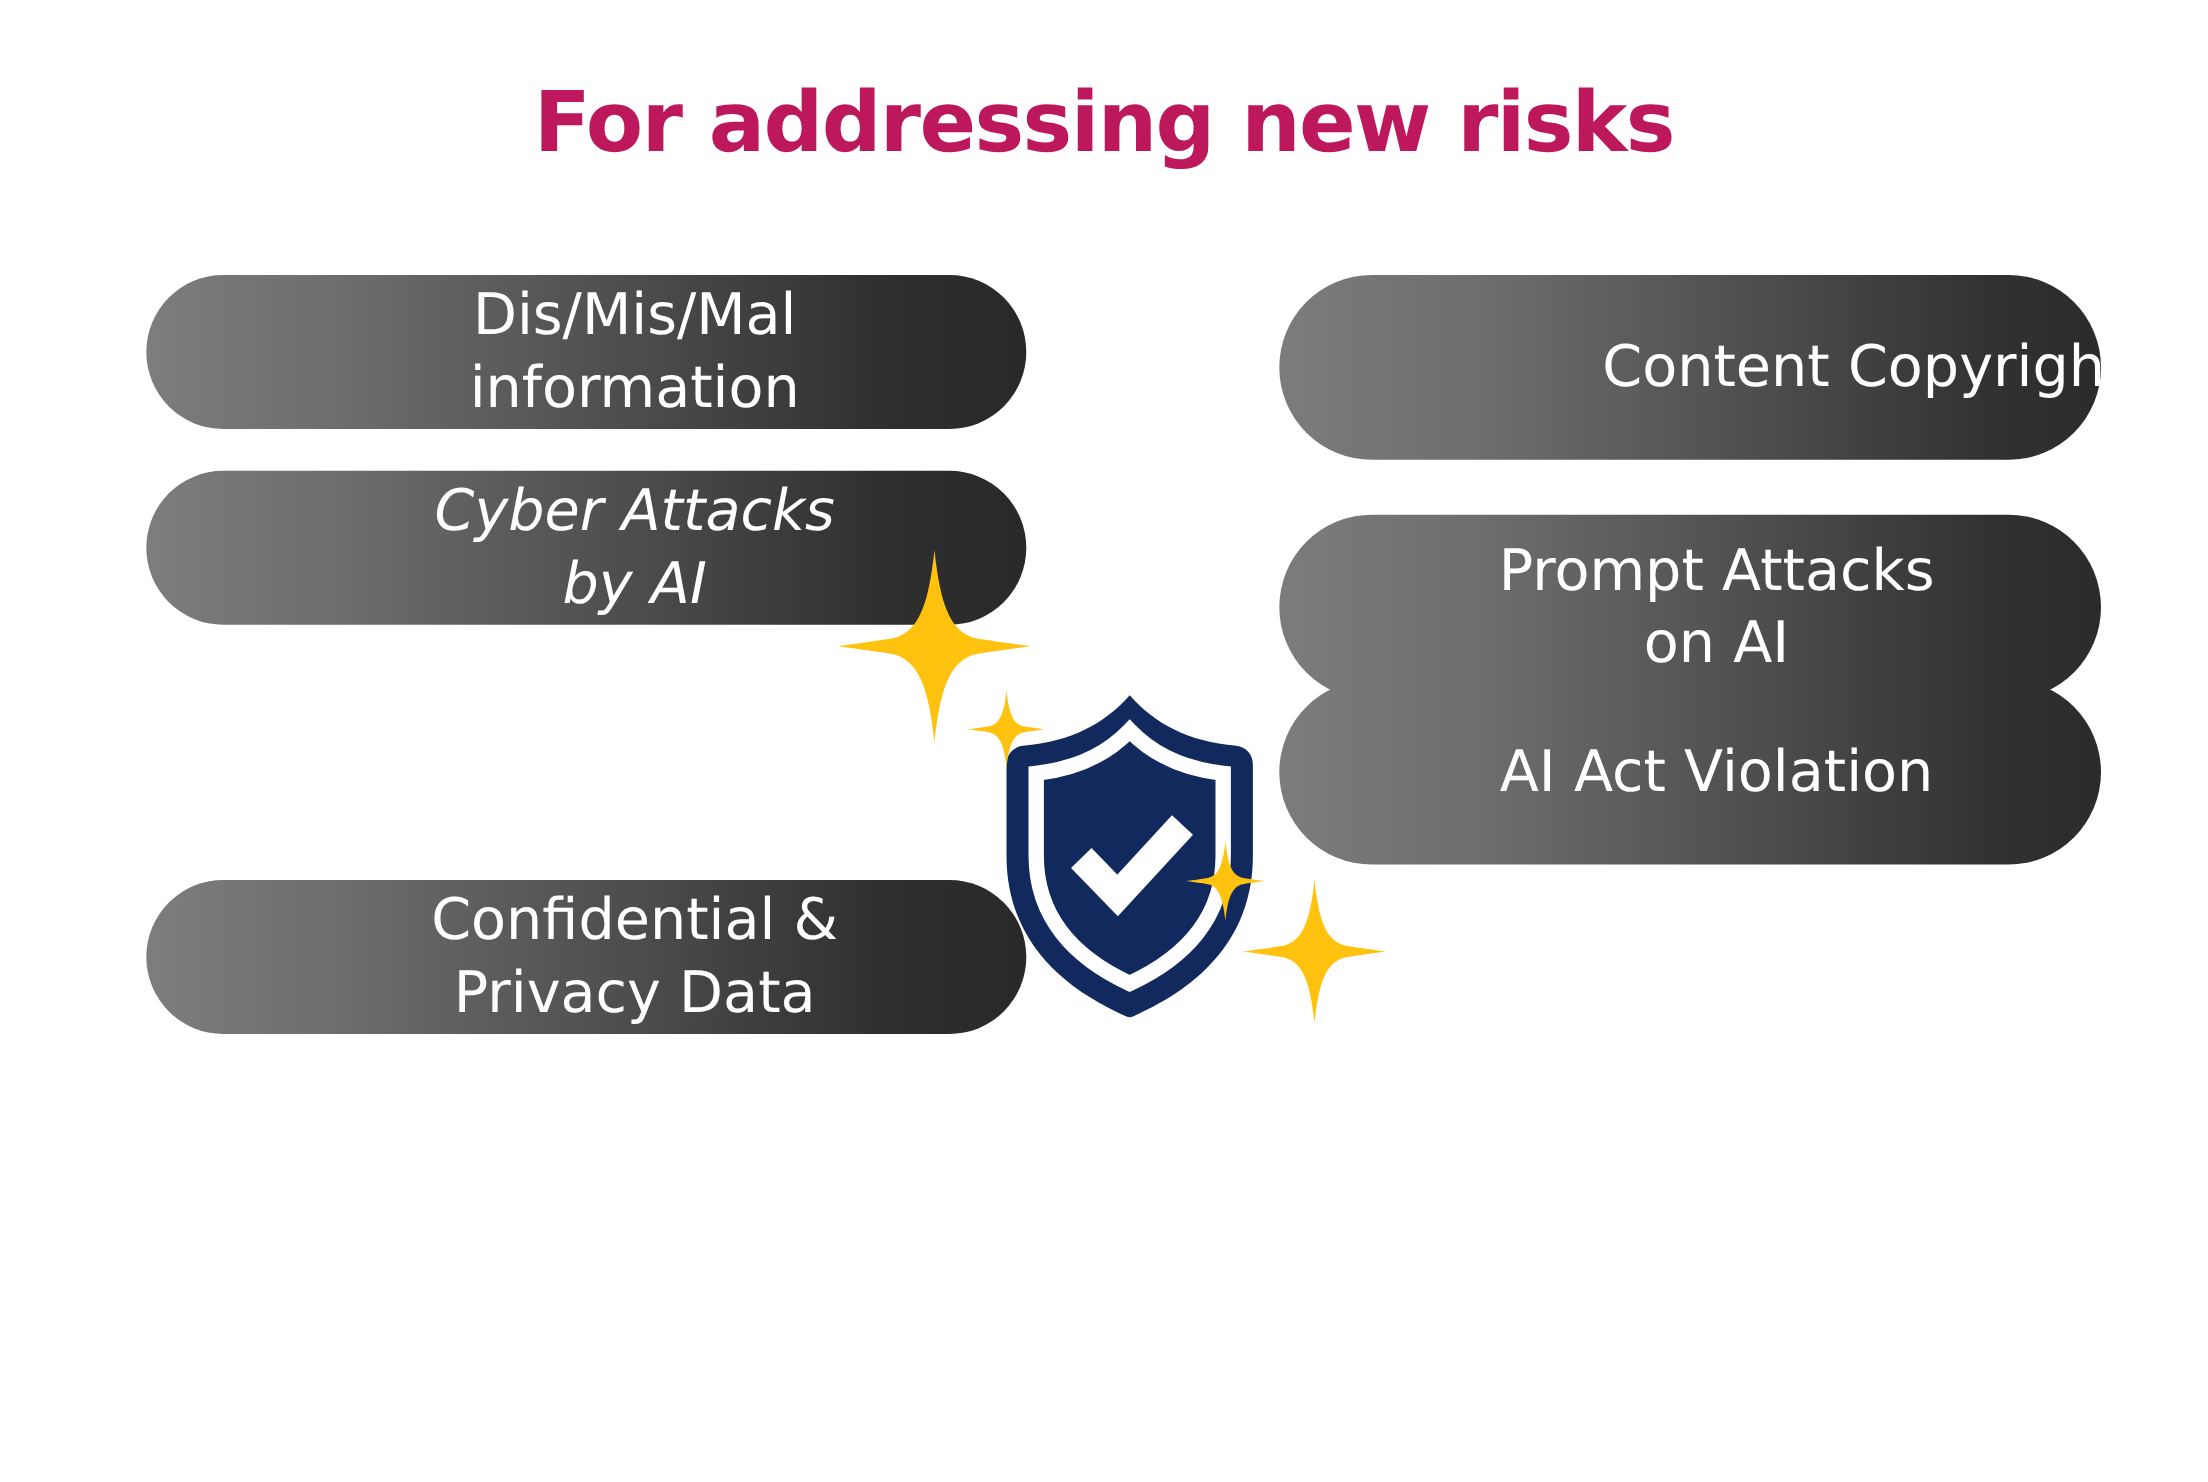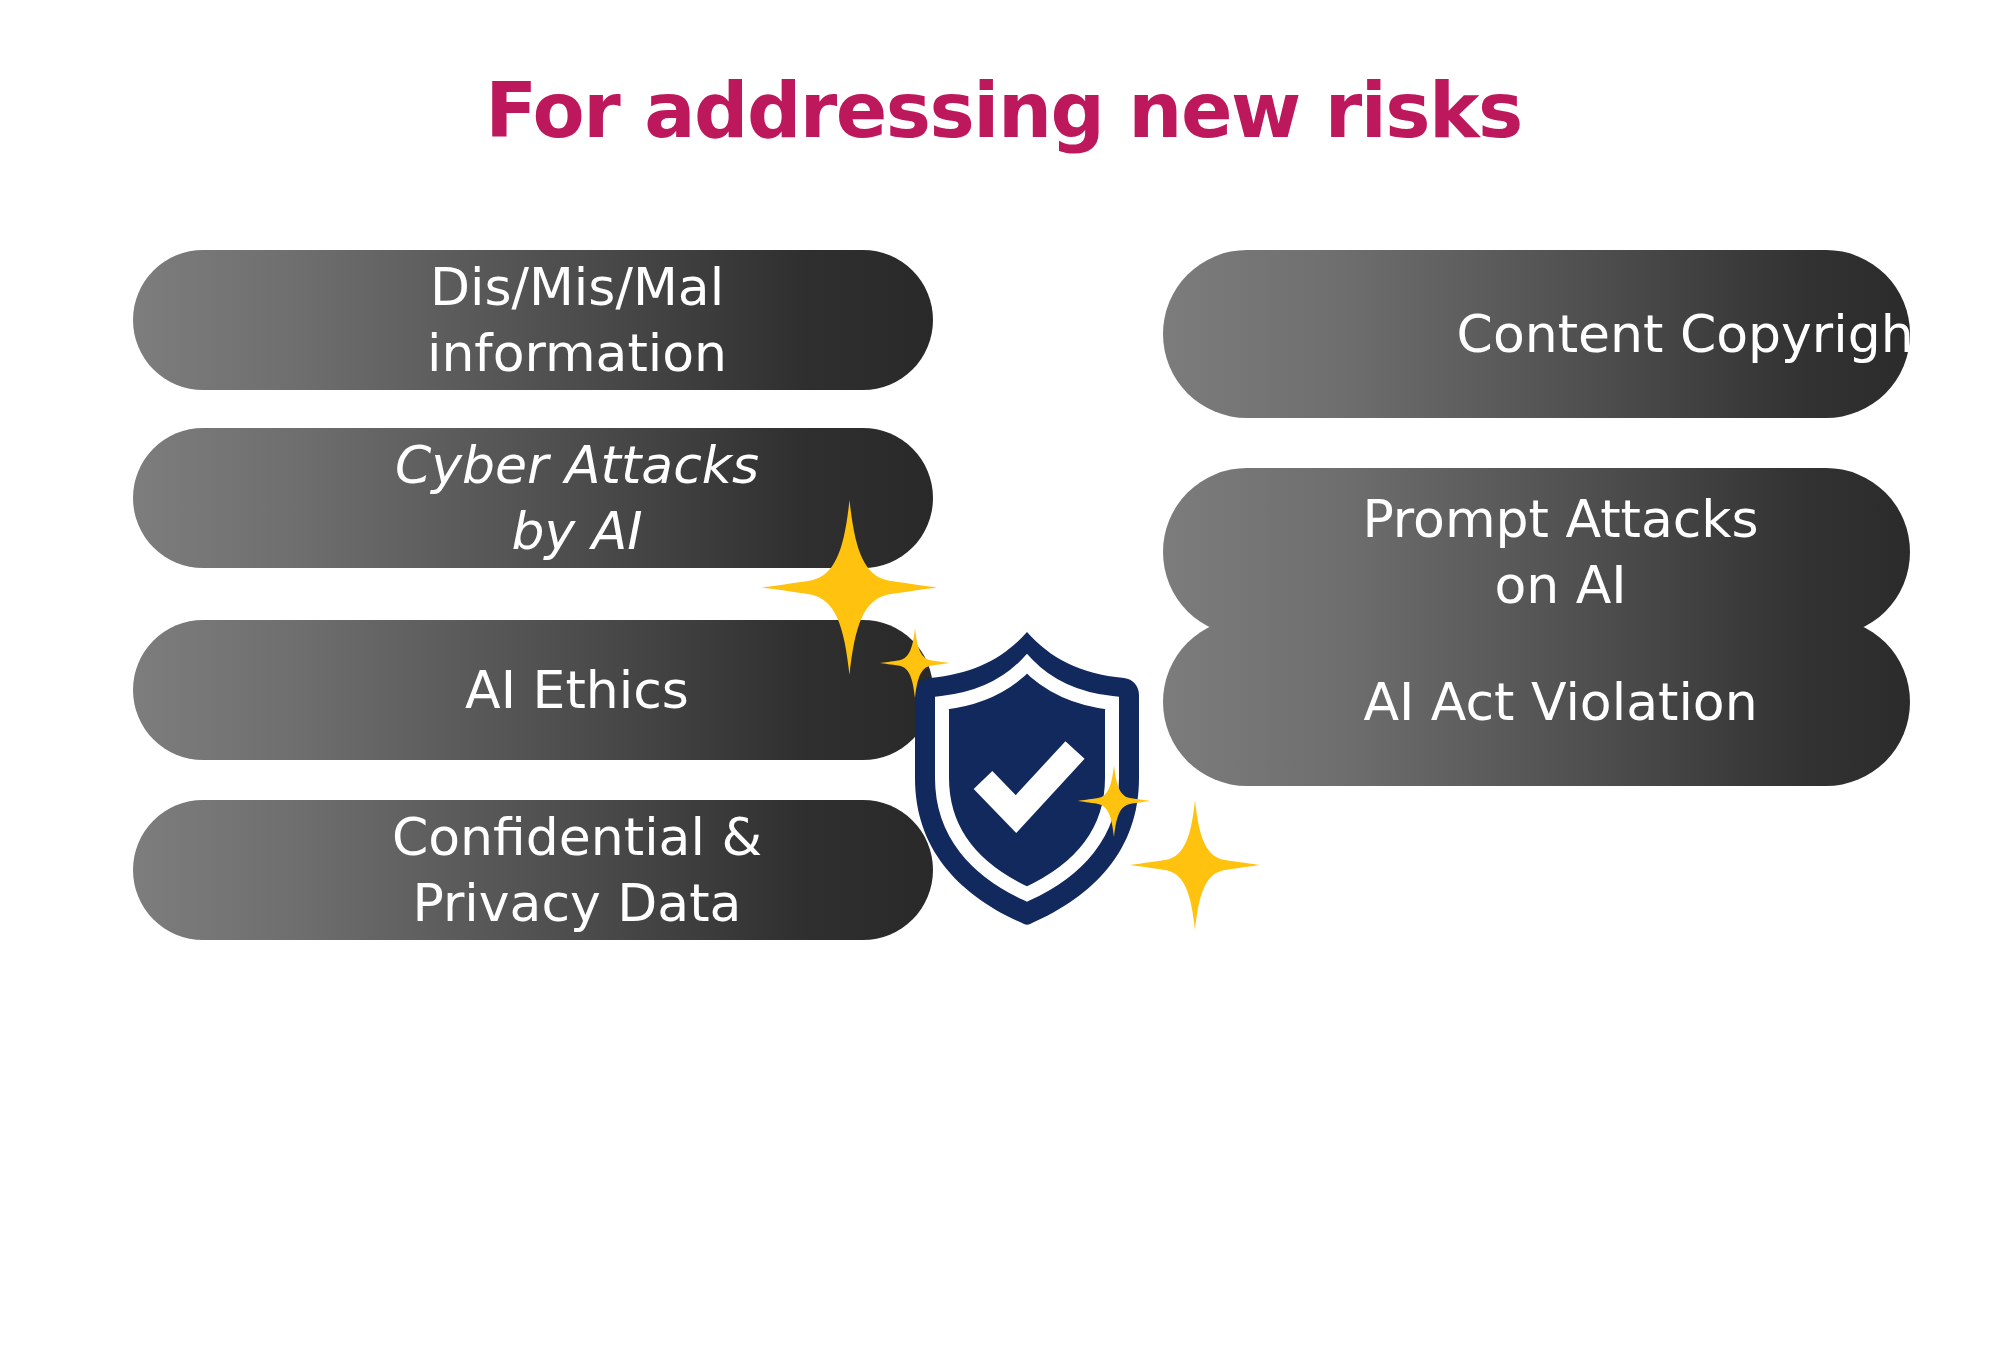--- a/index.html
+++ b/index.html
@@ -115,23 +115,20 @@
   <div class="pill lp lp1">
     <span class="pill-label">Dis/Mis/Mal
 information</span>
   </div>
 
   <div class="pill lp lp2">
     <span class="pill-label">Cyber Attacks
 by AI</span>
   </div>
 
-  <div class="pill lp lp3">
-    <span class="pill-label">AI Ethics</span>
-  </div>
 
   <div class="pill lp lp4">
     <span class="pill-label">Confidential &amp;
 Privacy Data</span>
   </div>
 
   <div class="pill right rp rp1">
     <span class="pill-label">Content Copyright</span>
   </div>
 

